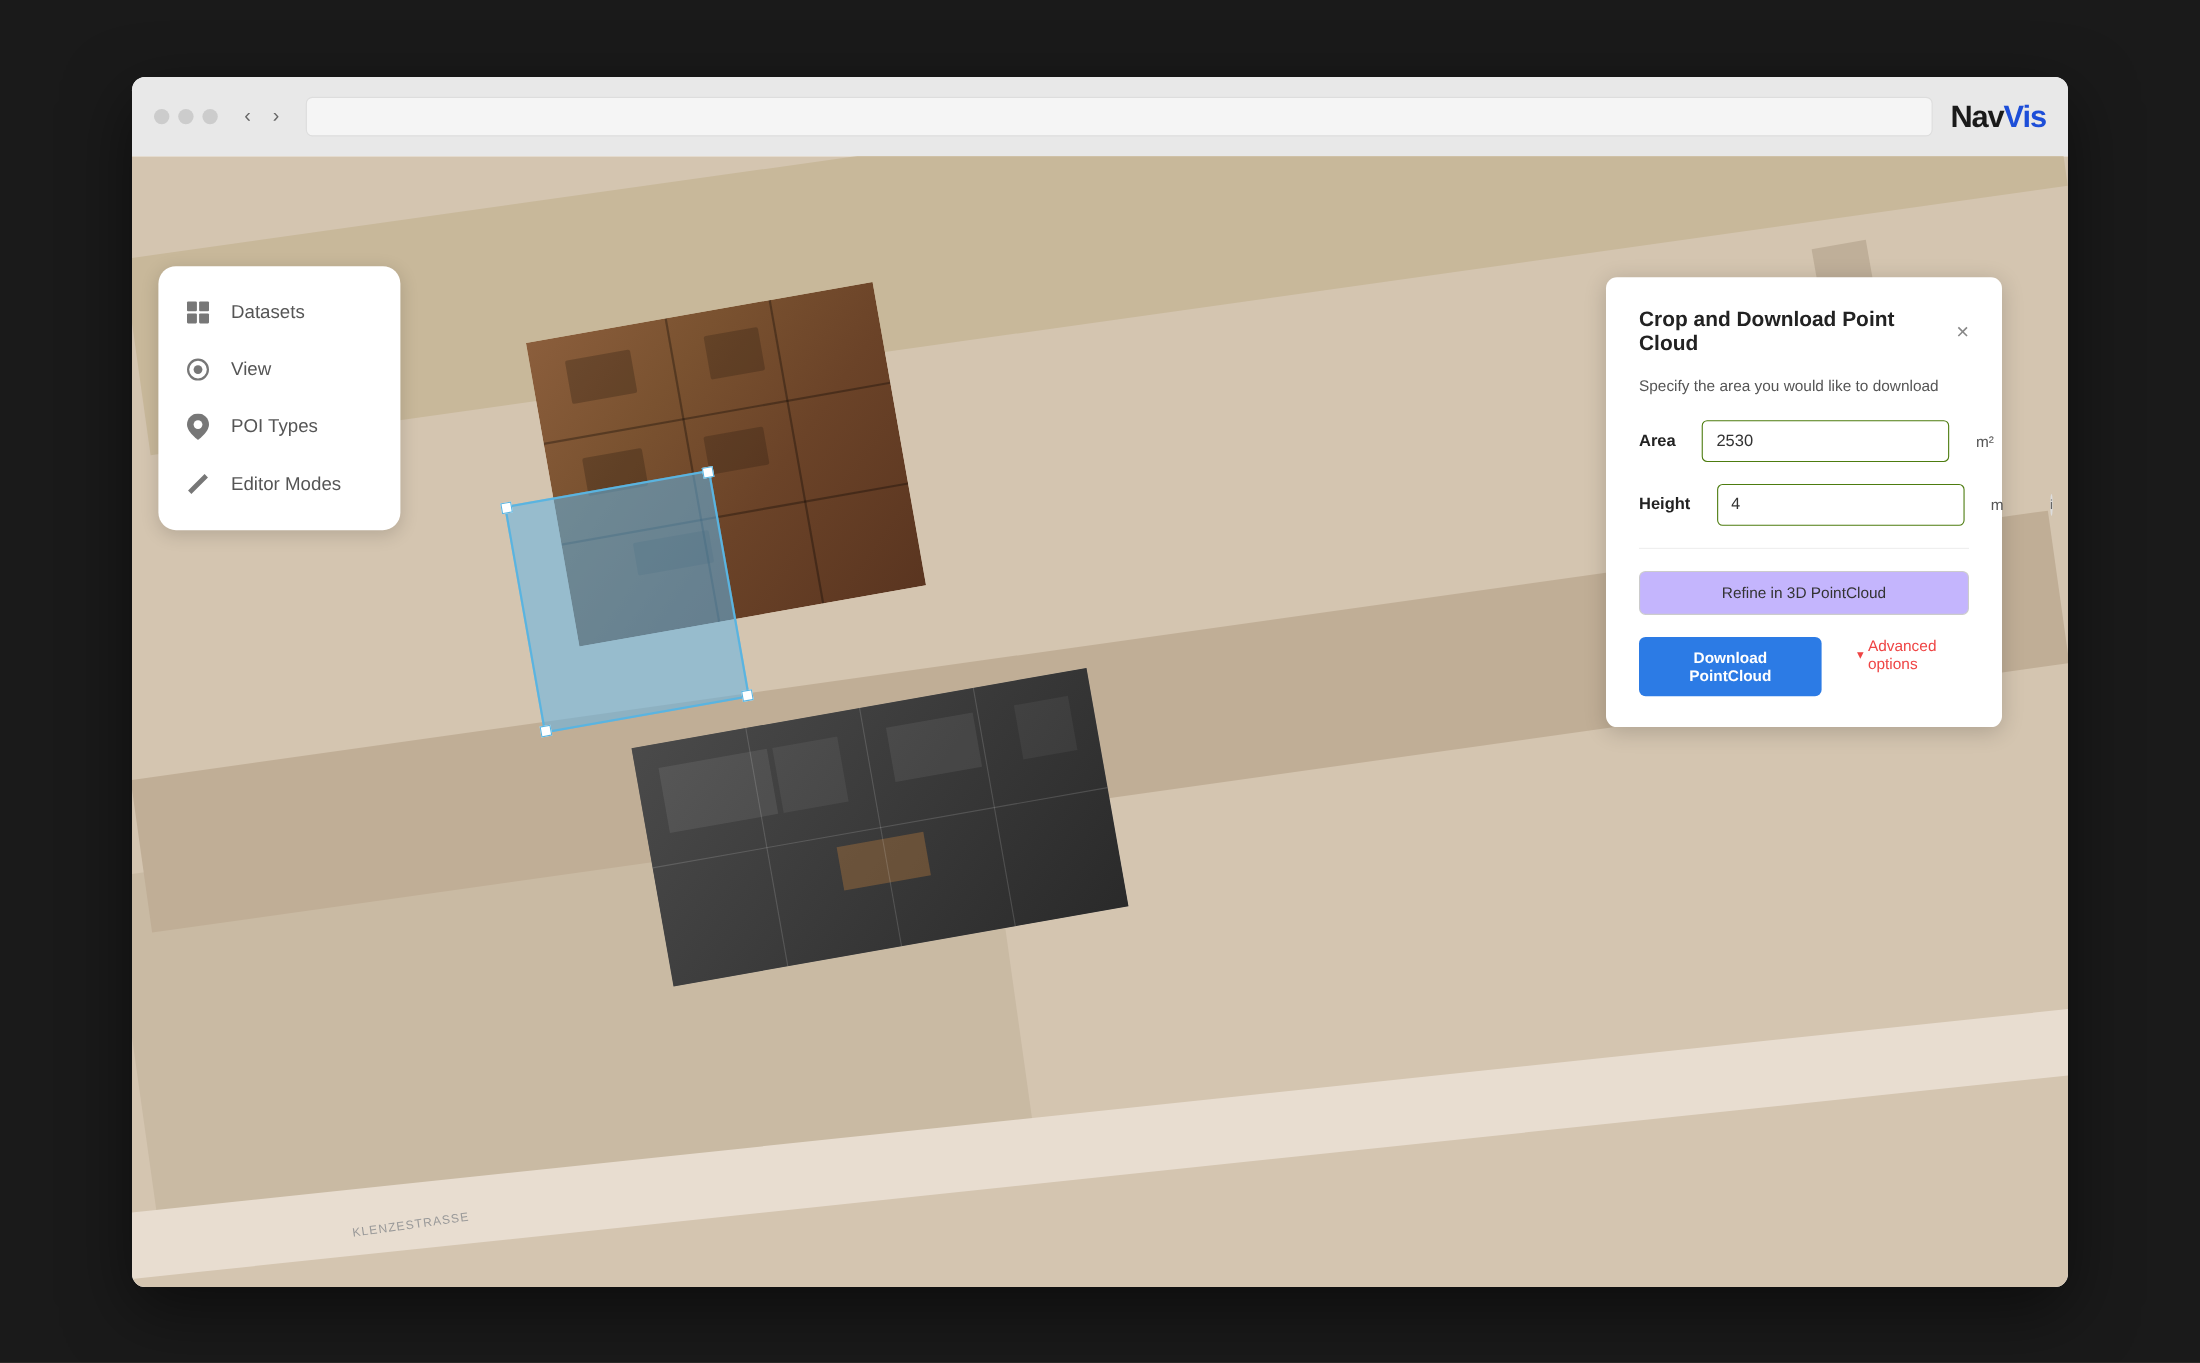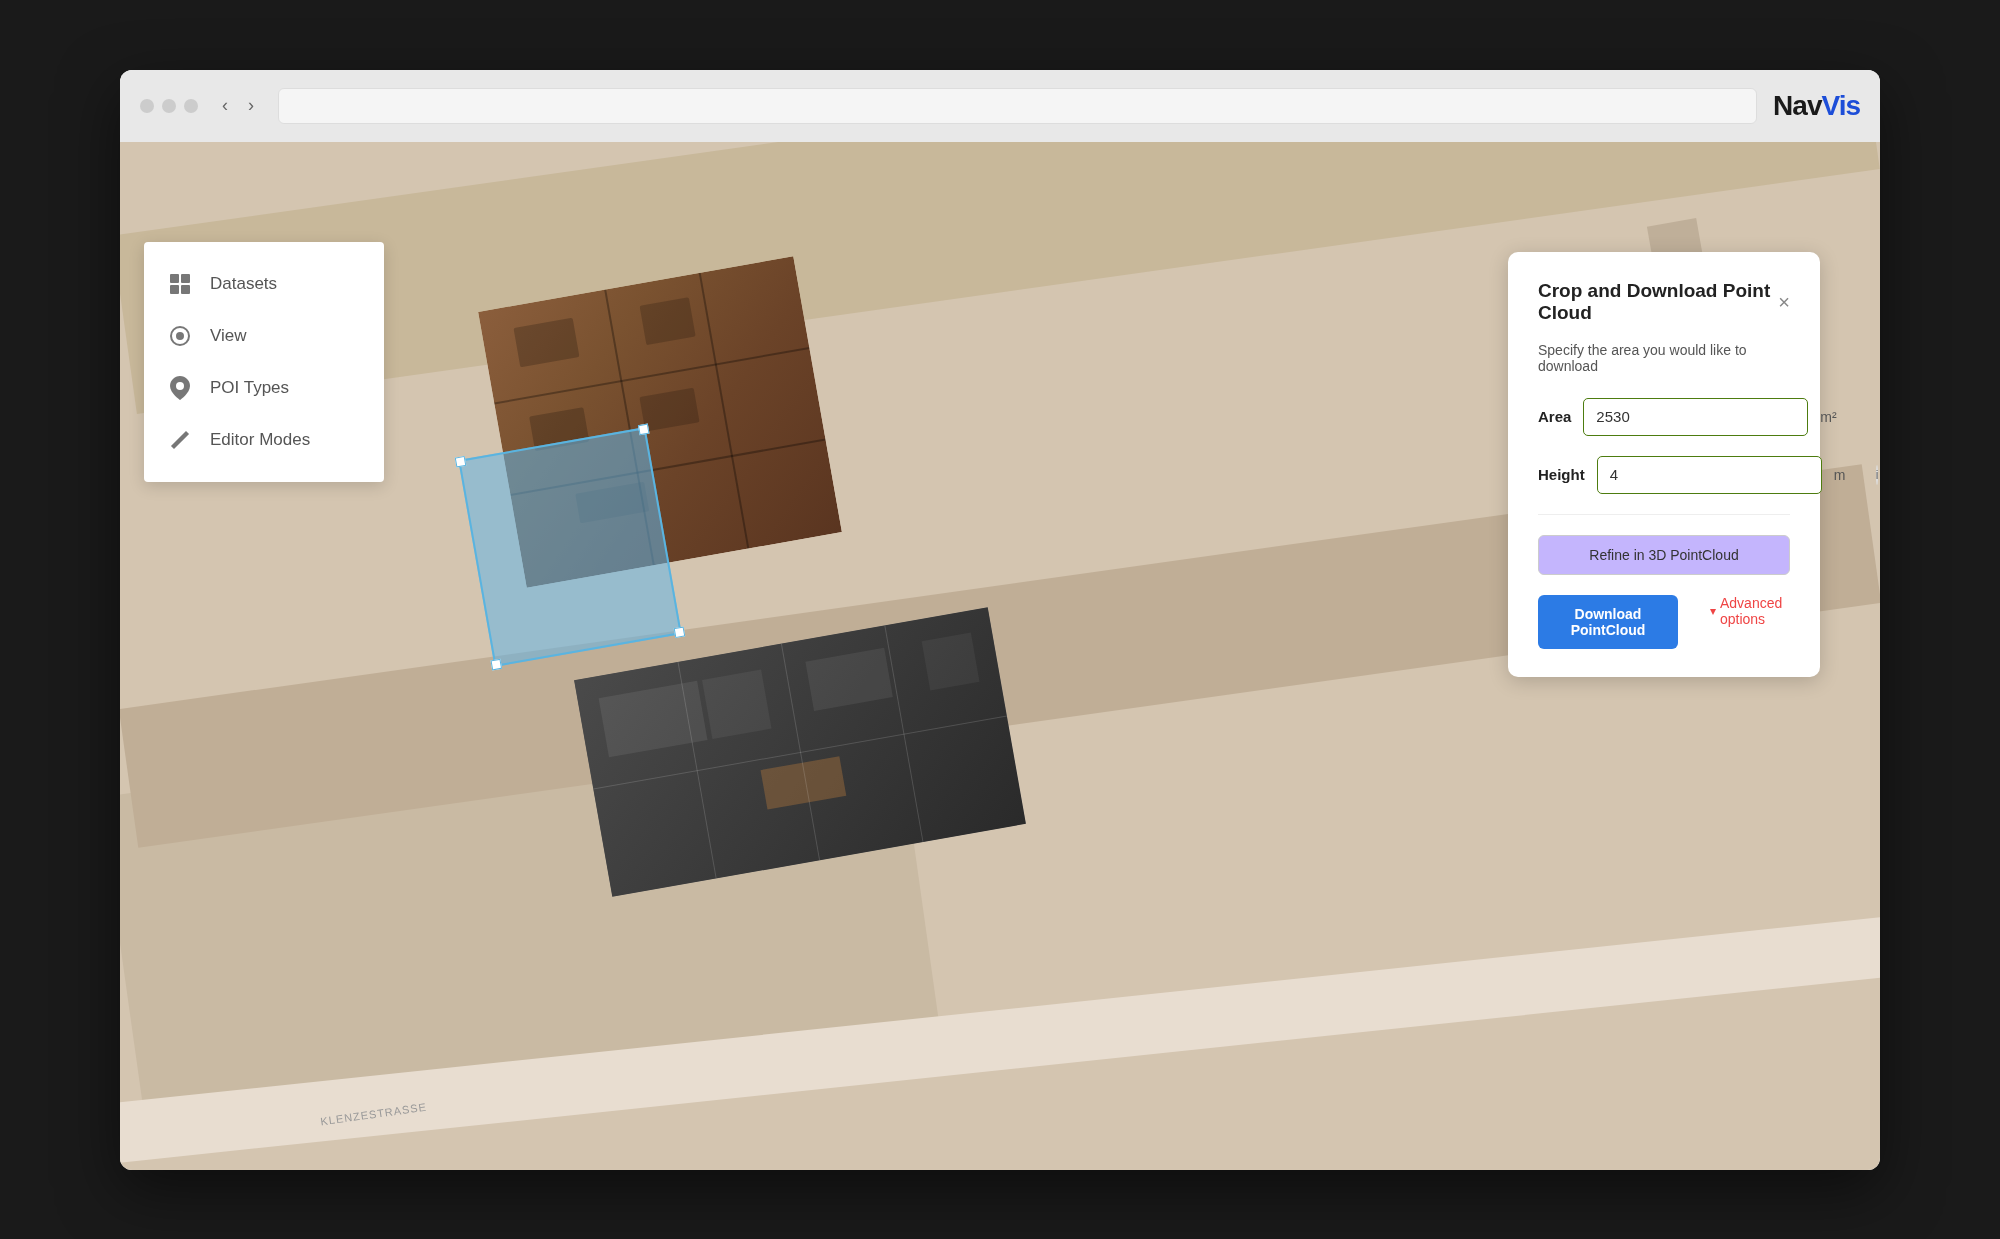--- a/index.html
+++ b/index.html
@@ -231,24 +231,24 @@
       background: #bfaf99;
       transform: rotate(-10deg);
     }
 
     
     .sidebar-menu {
       position: absolute;
       top: 100px;
       left: 24px;
       background: white;
-      border-radius: 4px;
+      border-radius: 16px;
       box-shadow: 0 4px 16px rgba(0,0,0,0.15);
       padding: 16px 0;
-      width: 240px;
+      width: 220px;
       z-index: 10;
     }
 
     .menu-item {
       display: flex;
       align-items: center;
       gap: 18px;
       padding: 14px 24px;
       cursor: pointer;
       color: #555;
@@ -266,21 +266,21 @@
     }
 
     
     .right-panel {
       position: absolute;
       top: 110px;
       right: 60px;
       background: white;
       border-radius: 10px;
       box-shadow: 0 4px 20px rgba(0,0,0,0.18);
-      width: 312px;
+      width: 360px;
       padding: 28px 30px;
       z-index: 10;
     }
 
     .panel-header {
       display: flex;
       justify-content: space-between;
       align-items: center;
       margin-bottom: 18px;
     }
@@ -302,21 +302,21 @@
 
     .panel-subtitle {
       font-size: 14px;
       color: #555;
       margin-bottom: 24px;
     }
 
     .field-row {
       display: flex;
       align-items: center;
-      gap: 12px;
+      gap: 24px;
       margin-bottom: 20px;
     }
 
     .field-label {
       font-size: 15px;
       font-weight: 600;
       color: #222;
       width: 60px;
     }
 

